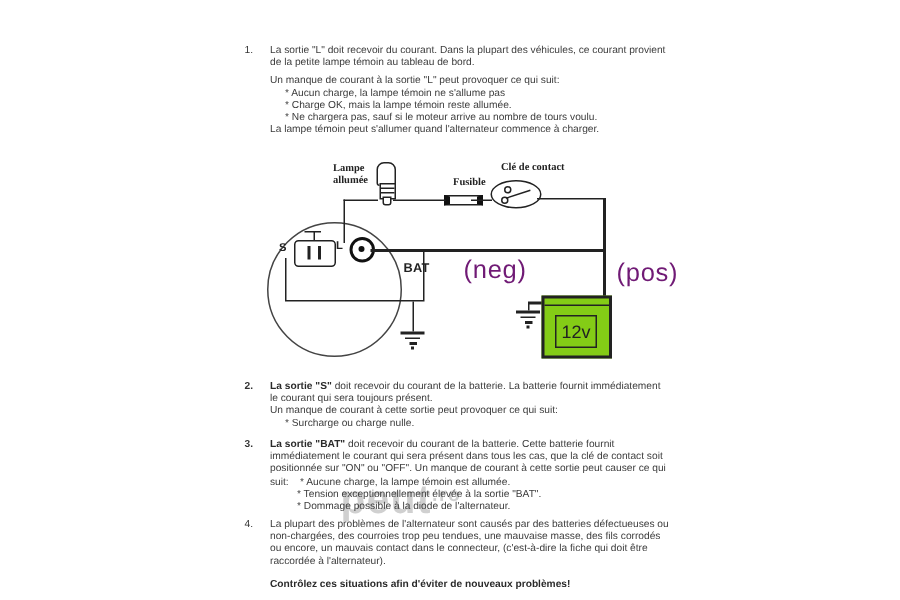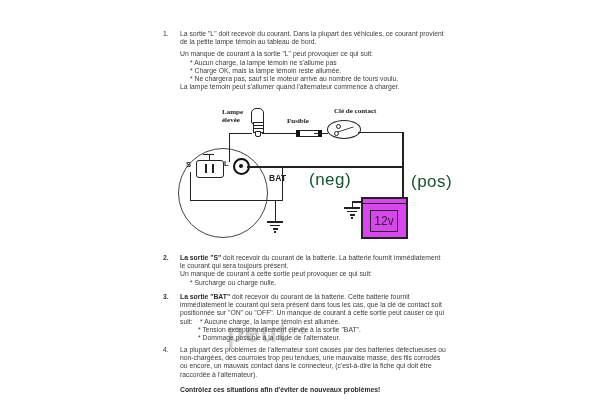--- a/index.html
+++ b/index.html
@@ -36,29 +36,29 @@
   .bulb-glass{position:absolute;left:251px;top:108px;width:11px;height:14px;border:1.2px solid #222;
               border-radius:5px 5px 2px 2px;background:#fff;}
   .bulb-base{position:absolute;left:252.5px;top:122px;width:9px;height:9px;border:1.2px solid #222;background:#fff;}
   .bulb-base i{position:absolute;left:0;width:100%;height:1px;background:#222;display:block;}
   .bulb-tip{position:absolute;left:255px;top:131px;width:4px;height:4px;border:1px solid #222;border-radius:0 0 2px 2px;background:#fff;}
   .fuse{position:absolute;left:296px;top:130px;width:18px;height:5px;border:1px solid #222;
         border-left:4px solid #111;border-right:4px solid #111;background:#fff;}
   .key-ellipse{position:absolute;left:327px;top:120px;width:32px;height:17px;border:1.1px solid #222;border-radius:50%;background:#fff;}
   .sw-dot{position:absolute;width:3px;height:3px;border:1px solid #222;border-radius:50%;background:#fff;}
   .sw-lever{position:absolute;left:9px;top:8px;width:17px;height:1px;background:#222;transform:rotate(-18deg);}
-  .battery-outer{position:absolute;left:361px;top:197px;width:43px;height:38px;border:2px solid #222;background:#d946ef;}
+  .battery-outer{position:absolute;left:361px;top:197px;width:43px;height:38px;border:2px solid #222;background:#84cc16;}
   .battery-lid{position:absolute;left:0;top:4px;width:100%;height:1px;background:#222;}
   .battery-inner{position:absolute;left:7px;top:11px;width:26px;height:20px;border:1.5px solid #222;
                  display:flex;align-items:center;justify-content:center;}
   .battery-inner span{font-size:12px;color:#222;}
   .gnd-bar{position:absolute;background:#222;height:1.6px;}
   .lbl-serif{position:absolute;font-family:"Liberation Serif",serif;font-weight:bold;font-size:7px;color:#222;white-space:nowrap;}
   .lbl-term{position:absolute;font-weight:bold;color:#222;white-space:nowrap;}
-  .lbl-big{position:absolute;font-size:17px;color:#14532d;letter-spacing:.5px;white-space:nowrap;}
+  .lbl-big{position:absolute;font-size:17px;color:#701a75;letter-spacing:.5px;white-space:nowrap;}
 </style>
 </head>
 <body>
 
 <div class="page">
 
 
   <div class="para" style="top:30px;">
     <div class="pnum normal">1.</div>
     <div class="ptext">
@@ -84,29 +84,29 @@
     </div>
     <div class="lbl-term" style="left:186px;top:160px;font-size:7.5px;">S</div>
     <div class="lbl-term" style="left:224px;top:159px;font-size:7.5px;">L</div>
 
     <div class="bat-ring">
         <span class="bat-dot"></span>
       </div>
     <div class="lbl-term" style="left:229px;top:173px;font-size:8.5px;letter-spacing:.2px;margin-left:40px;">BAT</div>
 
     <div class="lbl-serif" style="left:222px;top:108px;text-align:right;">Lampe</div>
-    <div class="lbl-serif" style="left:222px;top:116px;">élevée</div>
+    <div class="lbl-serif" style="left:222px;top:116px;">allumée</div>
     <div class="bulb-glass"></div>
     <div class="bulb-base">
       <i style="top:2px;"></i>
         <i style="top:5px;"></i>
     </div>
     <div class="bulb-tip"></div>
 
-    <div class="lbl-serif" style="left:287px;top:117px;">Fusible</div>
+    <div class="lbl-serif" style="left:302px;top:117px;">Fusible</div>
     <div class="fuse"></div>
 
     <div class="lbl-serif" style="left:334px;top:107px;">Clé de contact</div>
     <div class="key-ellipse">
       <span class="sw-dot" style="left:8px;top:2.5px;"></span>
       <span class="sw-dot" style="left:6px;top:9.5px;"></span>
       <span class="sw-lever"></span>
     </div>
 
     <div class="wire" style="left:229px;top:133px;width:1px;height:29px;"></div>

